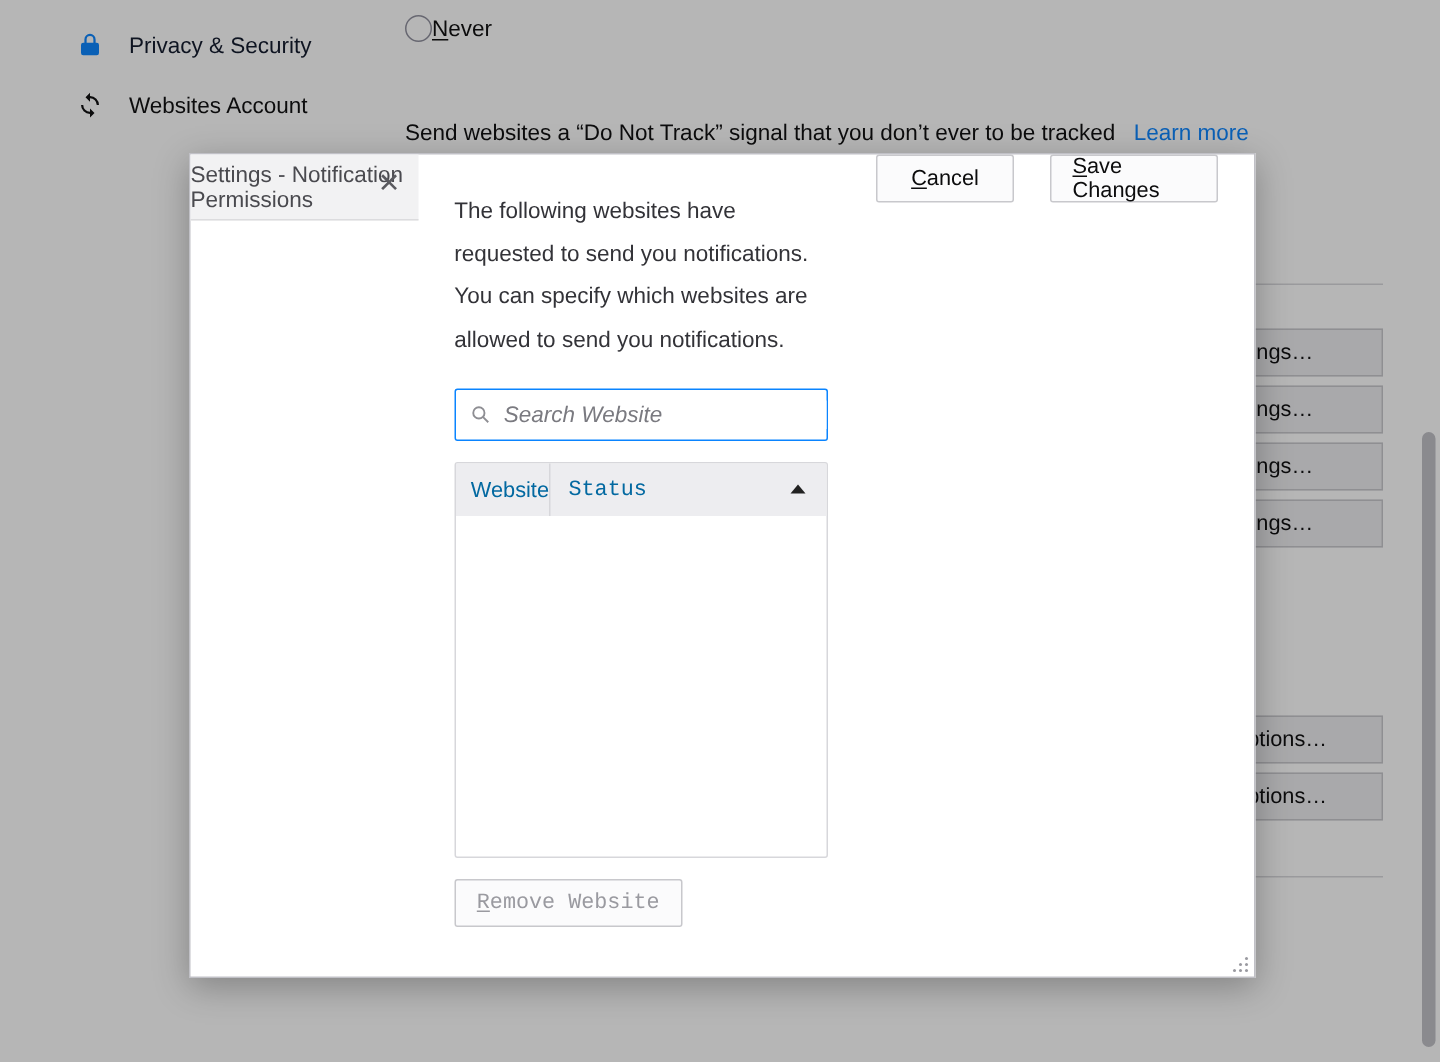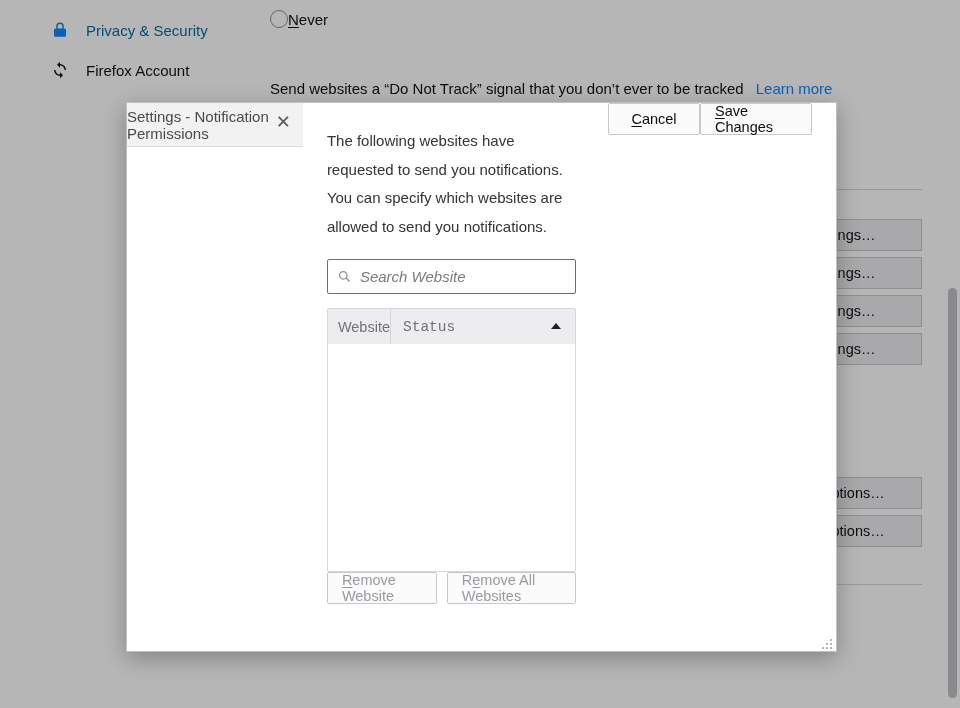--- a/index.html
+++ b/index.html
@@ -30,21 +30,21 @@
     padding-top: 10px;
   }
   .sidebar-item {
     display:flex; align-items:center;
     padding: 8px 8px 8px 50px;
     gap: 16px;
     color:#0c0c0d;
     cursor:pointer;
     height: 40px;
   }
-  .sidebar-item.selected { color:#0369a1; }
+  .sidebar-item.selected { color:#0f172a; }
   .sidebar-item.selected .icon { color:#0a84ff; }
   .sidebar-item .icon {
     width:20px; height:20px; display:flex; align-items:center; justify-content:center;
     color:#0c0c0d;
   }
   .main {
     flex:1;
     padding: 0 28px 0 28px;
     position:relative;
   }
@@ -133,46 +133,47 @@
     border:1px solid #d7d7db;
     border-radius:2px;
     height:264px;
     display:flex; flex-direction:column;
     background:#fff;
   }
   .thead {
     height:35px;
     background:#ededf0;
     display:flex; align-items:center;
-    font-size:14.5px; color:#737373;
+    font-size:14.5px; color:#0369a1;
   }
   .th-website { flex:1; padding-left:10px; border-right:1px solid #d7d7db; height:100%; display:flex; align-items:center;}
   .th-status {
     width:184px; padding-left:12px; position:relative;
     height:100%; display:flex; align-items:center;font-family:Liberation Mono, monospace;
   }
   .th-status .sort {
     position:absolute; right:14px; top:14px;
     width:0; height:0; border-left:5px solid transparent; border-right:5px solid transparent;
     border-bottom:6px solid #222;
   }
   .tbody { flex:1; }
   .below-table {
-    display:flex; gap:10px;
+    margin-top:14px;
+    display:flex; gap:10px;font-family:Liberation Mono, monospace;
   }
   .btn {
     height:32px; padding:0 14px;
     border:1px solid #c8c8cc; background:#fbfbfc;
     font-size:14.5px; color:#0c0c0d;
     display:flex; align-items:center; justify-content:center;
     cursor:pointer; border-radius:2px;
   }
   .btn.disabled { color:#9a9aa0; cursor:default; }
   .dialog-footer {
-    display:flex; justify-content:flex-end; gap:0;
+    display:flex; justify-content:flex-end; gap:24px;
     padding: 0 24px 18px 24px;
     position:relative;
   }
   .resize-grip {
     position:absolute; right:3px; bottom:3px; width:12px; height:12px;
     color:#9a9aa0;
   }
   .ul-first { text-decoration: underline; text-decoration-thickness:1px; text-underline-offset:2px;}
 </style>
 </head>
@@ -187,21 +188,21 @@
           </svg>
       </span>
       <span>Privacy &amp; Security</span>
     </div>
     <div class="sidebar-item">
       <span class="icon">
         <svg viewBox="0 0 24 24" width="18" height="18" fill="currentColor">
             <path d="M12 4V1L8 5l4 4V6a6 6 0 0 1 6 6h2a8 8 0 0 0-8-8zm0 14a6 6 0 0 1-6-6H4a8 8 0 0 0 8 8v3l4-4-4-4v3z"></path>
           </svg>
       </span>
-      <span>Firefox Account</span>
+      <span>Websites Account</span>
     </div>
   </div>
 
   <div class="main">
     <div class="radio-row">
       <span class="radio"></span>
       <span class="radio-label"><span class="ul-first">N</span><span>ever</span></span>
     </div>
 
     <div class="dnttext">
@@ -282,23 +283,20 @@
           <span>Status</span>
           <span class="sort"></span>
         </div>
       </div>
       <div class="tbody"></div>
     </div>
 
     <div class="below-table">
       <div class="btn disabled">
           <span><span class="ul-first">R</span>emove Website</span>
-        </div>
-      <div class="btn disabled">
-          <span>R<span class="ul-first">e</span>move All Websites</span>
         </div>
     </div>
   </div>
   <div class="dialog-footer">
     <div class="btn" style="min-width:92px;">
         <span><span class="ul-first">C</span>ancel</span>
       </div>
     <div class="btn" style="min-width:112px;">
         <span><span class="ul-first">S</span>ave Changes</span>
       </div>

